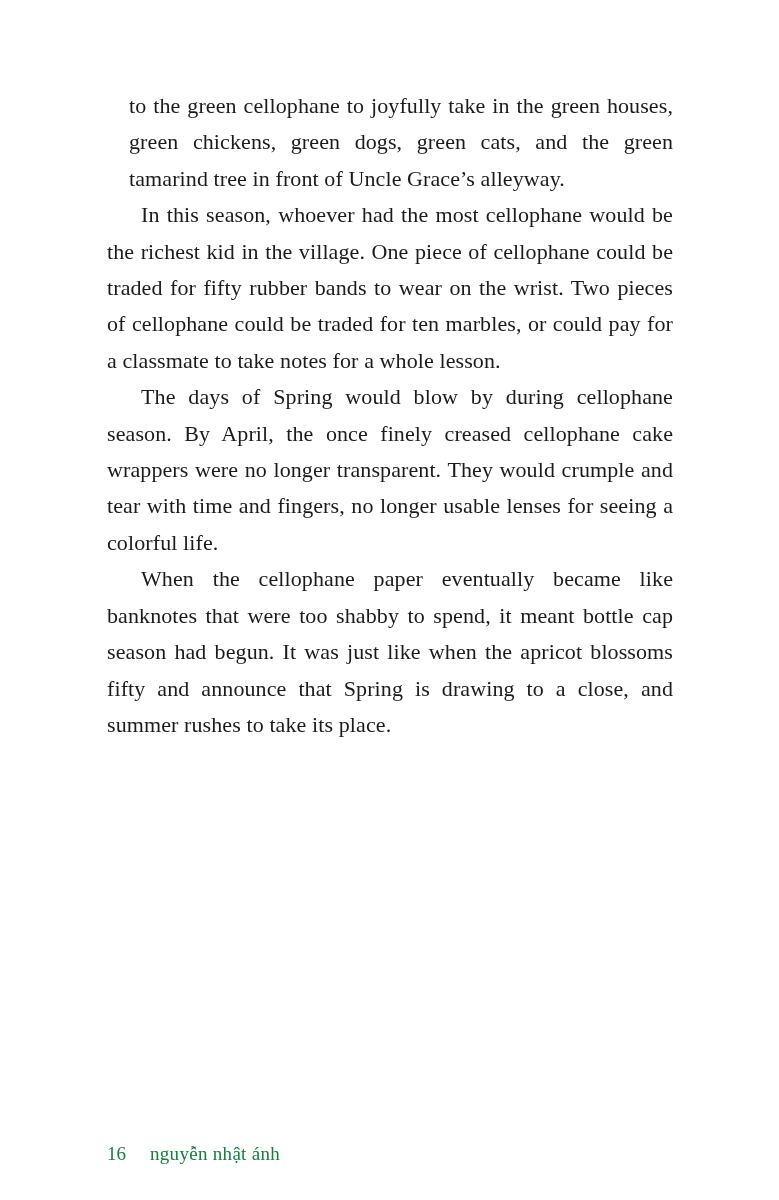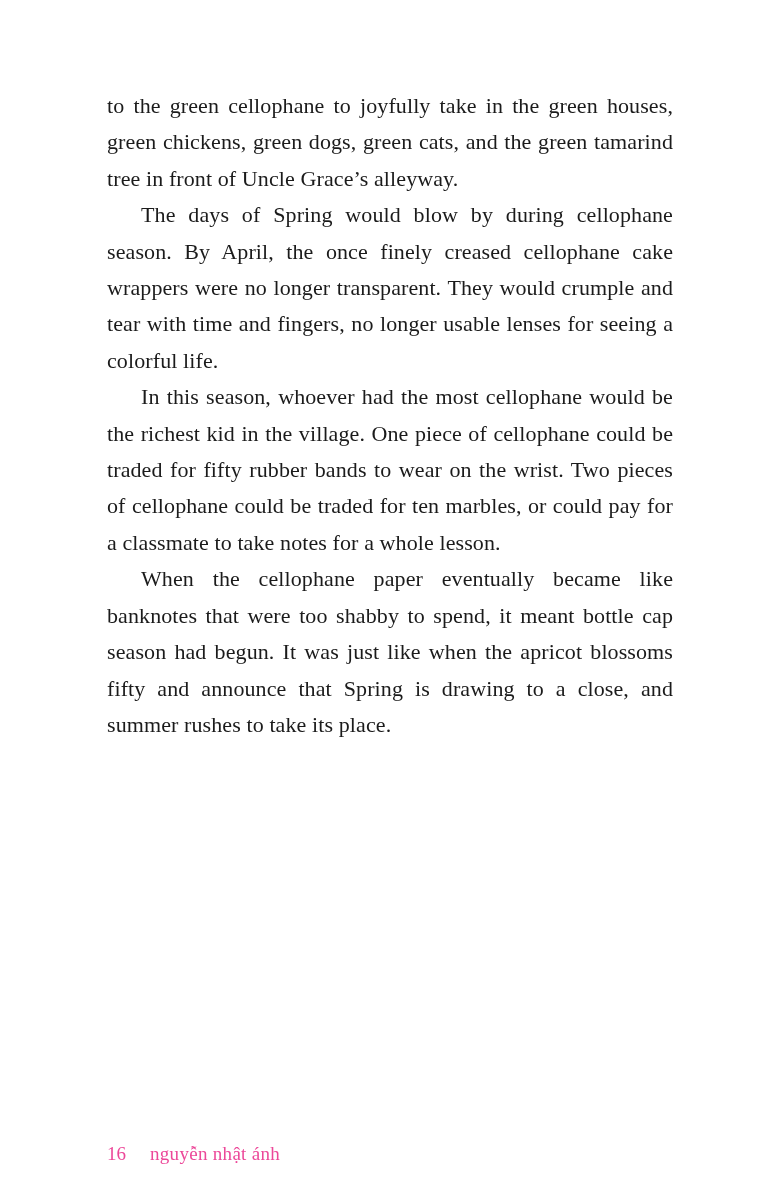--- a/index.html
+++ b/index.html
@@ -26,46 +26,47 @@
       font-size: 22px;
       line-height: 36.4px;
       text-align: justify;
       letter-spacing: 0.1px;
     }
     .text-block p {
       text-indent: 34px;
     }
     .text-block p.no-indent {
       text-indent: 0;
+      margin-left: 22px;
     }
     .footer {
       position: absolute;
       left: 107px;
       top: 1116px;
       font-size: 19px;
       line-height: 24px;
       display: flex;
       align-items: baseline;
       gap: 24px;
-      color: #ec4899;
+      color: #15803d;
     }
     .footer .running-title {
       letter-spacing: 0.3px;
       margin-top: 26px;
     }
   </style>
 </head>
 <body>
 
 <div class="page">
 
   <div class="text-block">
     <p class="no-indent">to the green cellophane to joyfully take in the green houses, green chickens, green dogs, green cats, and the green tamarind tree in front of Uncle Grace’s alleyway.</p>
+    <p>In this season, whoever had the most cellophane would be the richest kid in the village. One piece of cellophane could be traded for fifty rubber bands to wear on the wrist. Two pieces of cellophane could be traded for ten marbles, or could pay for a classmate to take notes for a whole lesson.</p>
     <p>The days of Spring would blow by during cellophane season. By April, the once finely creased cellophane cake wrappers were no longer transparent. They would crumple and tear with time and fingers, no longer usable lenses for seeing a colorful life.</p>
-    <p>In this season, whoever had the most cellophane would be the richest kid in the village. One piece of cellophane could be traded for fifty rubber bands to wear on the wrist. Two pieces of cellophane could be traded for ten marbles, or could pay for a classmate to take notes for a whole lesson.</p>
     <p>When the cellophane paper eventually became like banknotes that were too shabby to spend, it meant bottle cap season had begun. It was just like when the apricot blossoms fifty and announce that Spring is drawing to a close, and summer rushes to take its place.</p>
   </div>
 
   <div class="footer">
     <span class="page-number">16</span>
     <span class="running-title">nguyễn nhật ánh</span>
   </div>
 
 </div>
 

